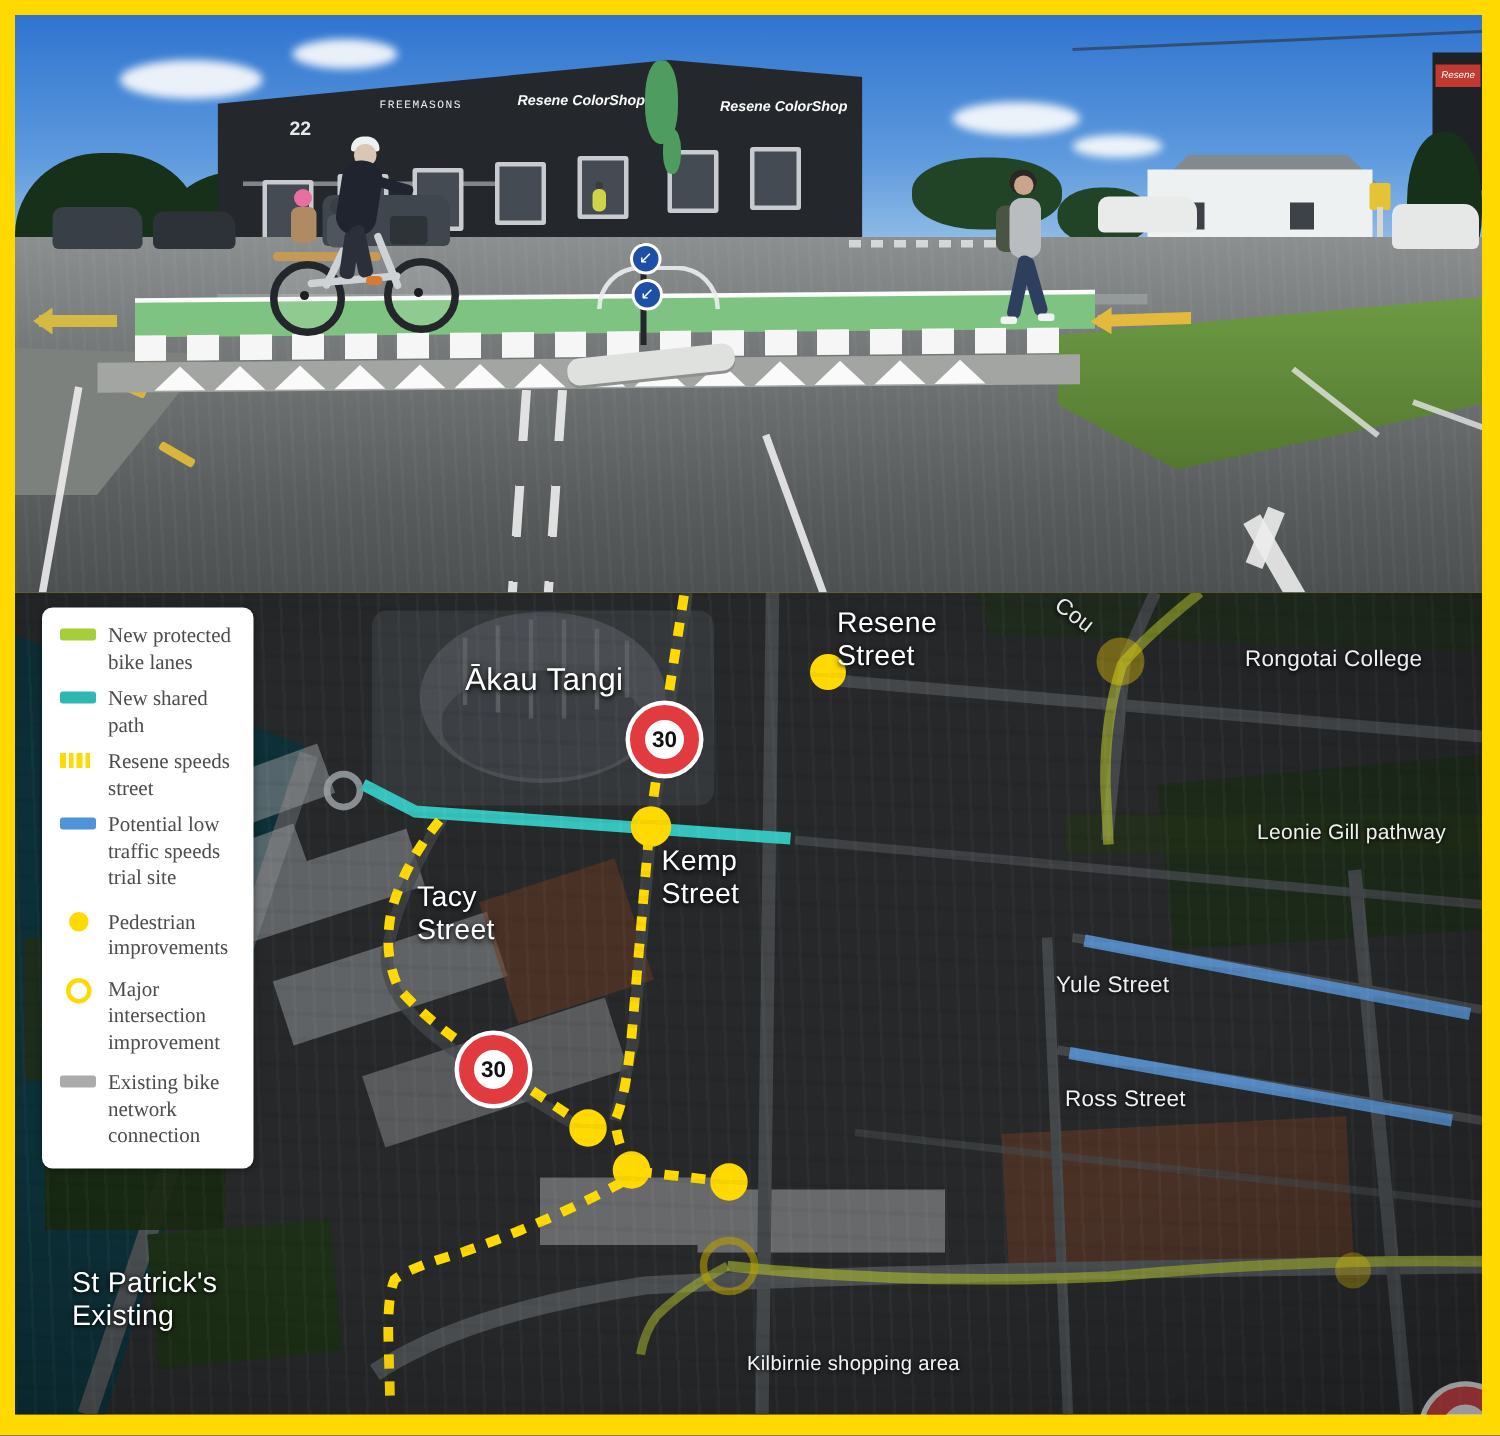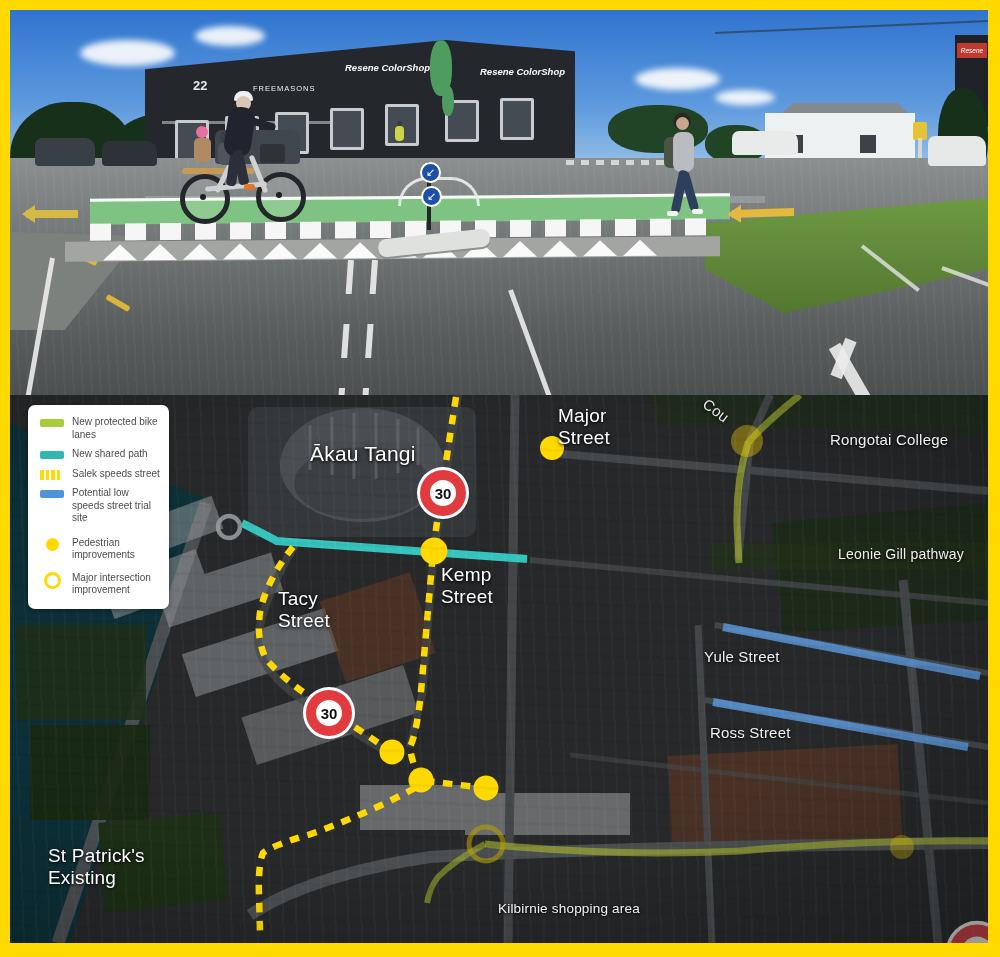--- a/index.html
+++ b/index.html
@@ -110,21 +110,21 @@
   .maplabel.xs{font-size:13.5px;white-space:nowrap;opacity:.95;}
   .maplabel.rot{transform:rotate(37deg);transform-origin:left top;font-size:15px;white-space:nowrap;opacity:.9;}
   .sign30{position:absolute;width:26px;height:26px;border:10px solid #e23b3f;border-radius:50%;background:#fff;
     box-shadow:0 0 0 3px #fff,0 1px 4px rgba(0,0,0,.45);display:flex;align-items:center;justify-content:center;}
   .sign30 span{font-size:15px;font-weight:bold;color:#101010;}
   .sign30.faded{opacity:.55;transform:scale(1.2);}
   
   .legend{position:absolute;left:18px;top:10px;width:141px;background:#fff;border-radius:7px;
     padding:11px 8px 5px 12px;box-sizing:border-box;box-shadow:0 1px 5px rgba(0,0,0,.4);}
   .lg-item{display:flex;gap:8px;margin-bottom:7px;align-items:flex-start;}
-  .lg-item .txt{font-size:10px;color:#4c4c4c;line-height:1.25;}
+  .lg-item .txt{font-size:14px;color:#4c4c4c;line-height:1.25;font-family:Liberation Serif, serif;}
   .sw{flex:0 0 24px;height:8px;border-radius:2px;margin-top:3px;}
   .sw.green{background:#a5cf39;}
   .sw.teal{background:#2fb8b2;}
   .sw.blue{background:#4f94d8;}
   .sw.gray{background:#ababab;}
   .sw-dash{flex:0 0 24px;display:flex;gap:2px;margin-top:2px;}
   .sw-dash i{width:3.5px;height:10px;background:#ffd900;display:block;}
   .sw-dot{flex:0 0 24px;display:flex;justify-content:center;margin-top:1px;}
   .sw-dot i{width:13px;height:13px;border-radius:50%;background:#ffd900;display:block;}
   .sw-ring{flex:0 0 24px;display:flex;justify-content:center;margin-top:0;}
@@ -148,21 +148,21 @@
   <div class="building">
     <span class="b-band"></span>
     <span class="window" style="left:30px;top:80px;"></span>
     <span class="window" style="left:80px;top:76px;"></span>
     <span class="window" style="left:130px;top:72px;"></span>
     <span class="window" style="left:185px;top:68px;"></span>
     <span class="window" style="left:240px;top:64px;"></span>
     <span class="window" style="left:300px;top:60px;"></span>
     <span class="window" style="left:355px;top:58px;"></span>
     <span class="b-num" style="left:48px;top:38px;">22</span>
-    <span class="b-free" style="left:108px;top:44px;">FREEMASONS</span>
+    <span class="b-free" style="left:108px;top:27px;font-family:Liberation Mono, monospace;">FREEMASONS</span>
     <span class="b-resene" style="left:200px;top:22px;">Resene ColorShop</span>
     <span class="b-resene" style="left:335px;top:26px;">Resene ColorShop</span>
     <span class="greenblob" style="left:285px;top:0px;width:22px;height:56px;"></span>
     <span class="greenblob" style="left:297px;top:46px;width:12px;height:30px;"></span>
   </div>
   <div class="bldg-right"></div>
   <div class="resene-red">Resene</div>
   <div class="roof"></div>
   <div class="house">
     <span class="house-win" style="left:22px;top:22px;"></span>
@@ -347,21 +347,21 @@
       <span>30</span>
     </div>
   <div class="sign30" style="left:296px;top:295px;">
       <span>30</span>
     </div>
   <div class="sign30 faded" style="left:944px;top:534px;">
       <span>30</span>
     </div>
 
   <div class="maplabel big" style="left:300px;top:47px;">Ākau Tangi</div>
-  <div class="maplabel" style="left:548px;top:10px;width:64px;">Major Street</div>
+  <div class="maplabel" style="left:548px;top:10px;width:64px;">Resene Street</div>
   <div class="maplabel" style="left:431px;top:169px;width:66px;">Kemp Street</div>
   <div class="maplabel" style="left:268px;top:193px;width:64px;">Tacy Street</div>
   <div class="maplabel" style="left:38px;top:450px;width:100px;">St Patrick's Existing</div>
   <div class="maplabel sm" style="left:820px;top:36px;">Rongotai College</div>
   <div class="maplabel sm" style="left:828px;top:151px;font-size:14px;">Leonie Gill pathway</div>
   <div class="maplabel sm" style="left:694px;top:253px;">Yule Street</div>
   <div class="maplabel sm" style="left:700px;top:329px;">Ross Street</div>
   <div class="maplabel xs" style="left:488px;top:506px;">Kilbirnie shopping area</div>
   <div class="maplabel rot" style="left:700px;top:0px;">Cou</div>
 
@@ -374,32 +374,36 @@
       <span class="sw teal"></span>
       <span class="txt">New shared path</span>
     </div>
     <div class="lg-item">
       <span class="sw-dash">
           <i></i>
           <i></i>
           <i></i>
           <i></i>
         </span>
-      <span class="txt">Salek speeds street</span>
+      <span class="txt">Resene speeds street</span>
     </div>
     <div class="lg-item">
       <span class="sw blue"></span>
-      <span class="txt">Potential low speeds street trial site</span>
+      <span class="txt">Potential low traffic speeds trial site</span>
     </div>
     <div class="lg-item" style="margin-top:12px;">
       <span class="sw-dot">
           <i></i>
         </span>
       <span class="txt">Pedestrian improvements</span>
     </div>
     <div class="lg-item" style="margin-top:10px;">
       <span class="sw-ring">
           <i></i>
         </span>
       <span class="txt">Major intersection improvement</span>
     </div>
+    <div class="lg-item" style="margin-top:10px;">
+      <span class="sw gray"></span>
+      <span class="txt">Existing bike network connection</span>
+    </div>
   </div>
 </div>
 
 </body></html>

